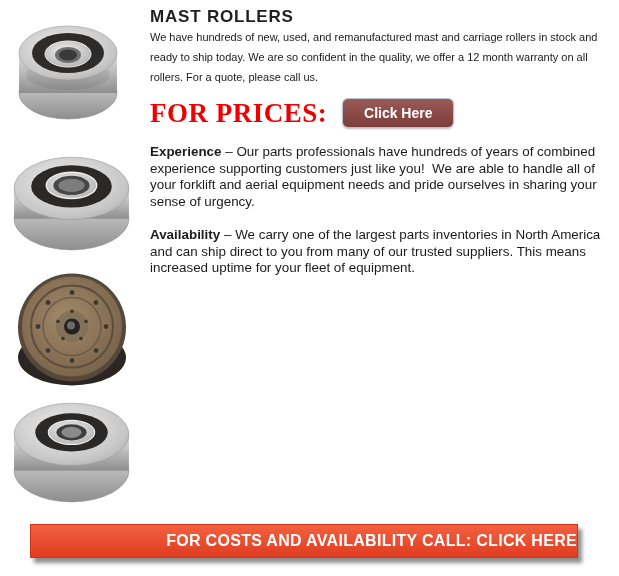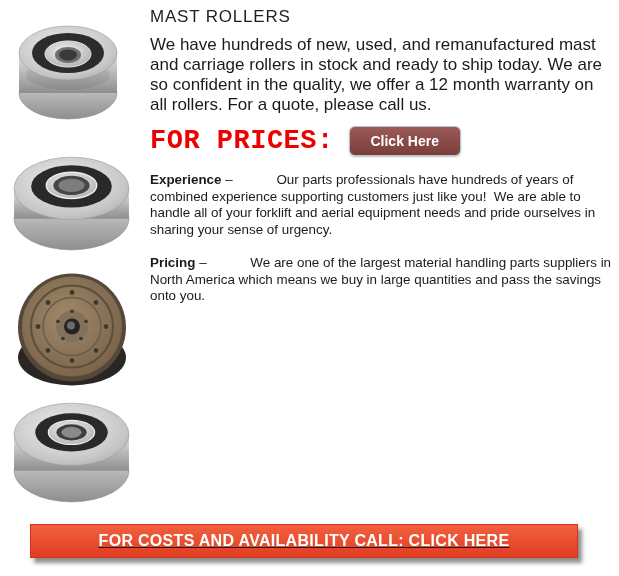--- a/index.html
+++ b/index.html
@@ -25,40 +25,39 @@
 
   
   .content {
     position: absolute;
     left: 150px;
     top: 7px;
     width: 462px;
   }
   .page-title {
     font-size: 17px;
-    font-weight: 400;
+    font-weight: 700;
     letter-spacing: 0.8px;
     color: #1f1f1f;
   }
   .intro {
-    margin-top: 8px;
-    font-size: 17px;
+    font-size: 11px;
     line-height: 20px;
     color: #1b1b1b;
     width: 455px;
   }
 
   .prices-row {
     margin-top: 11px;
     display: flex;
     align-items: center;
     gap: 15px;
   }
   .prices-label {
-    font-family: Liberation Mono, monospace;
+    font-family: Liberation Serif, serif;
     font-weight: 700;
     font-size: 27px;
     color: #ee0000;
     letter-spacing: 0.5px;
     line-height: 30px;
   }
   .click-here-btn {
     display: inline-block;
     min-width: 112px;
     height: 30px;
@@ -75,37 +74,36 @@
   }
 
   .features { margin-top: 16px; width: 462px; }
   .feature { margin-bottom: 17px; }
   .feature p {
     font-size: 13.4px;
     line-height: 16.5px;
     color: #1b1b1b;
   }
   .feature .term { font-weight: 700; }
-  .feature .desc { white-space: pre-wrap; margin-left: 40px; }
+  .feature .desc { white-space: pre-wrap; }
 
   
   .banner {
     position: absolute;
     left: 30px;
     top: 524px;
     width: 548px;
     height: 34px;
     display: flex;
     align-items: center;
-    justify-content: center;
+    justify-content: flex-end;
     background: linear-gradient(#f2613f, #e03c21);
     border: 1px solid #d33318;
     box-shadow: 4px 5px 4px rgba(50,50,50,0.55);
     cursor: pointer;
-    text-decoration: underline;
   }
   .banner span {
     color: #ffffff;
     font-weight: 700;
     font-size: 16px;
     letter-spacing: 0.3px;
   }
 </style>
 </head>
 <body>
@@ -215,31 +213,31 @@
     <div class="features">
 
       <div class="feature">
         <p>
           <span class="term">Experience</span>
           <span class="dash">–</span>
           <span class="desc">Our parts professionals have hundreds of years of combined experience supporting customers just like you!  We are able to handle all of your forklift and aerial equipment needs and pride ourselves in sharing your sense of urgency.</span>
         </p>
       </div>
 
-
-
-
       <div class="feature">
         <p>
-          <span class="term">Pricing</span>
+          <span class="term">Availability</span>
           <span class="dash">–</span>
-          <span class="desc">We are one of the largest material handling parts suppliers in North America which means we buy in large quantities and pass the savings onto you.</span>
+          <span class="desc">We carry one of the largest parts inventories in North America and can ship direct to you from many of our trusted suppliers. This means increased uptime for your fleet of equipment.</span>
         </p>
       </div>
 
+
+
+
     </div>
   </div>
 
   <div class="banner">
     <span>FOR COSTS AND AVAILABILITY CALL: CLICK HERE</span>
   </div>
 
 </div>
 
 </body></html>

